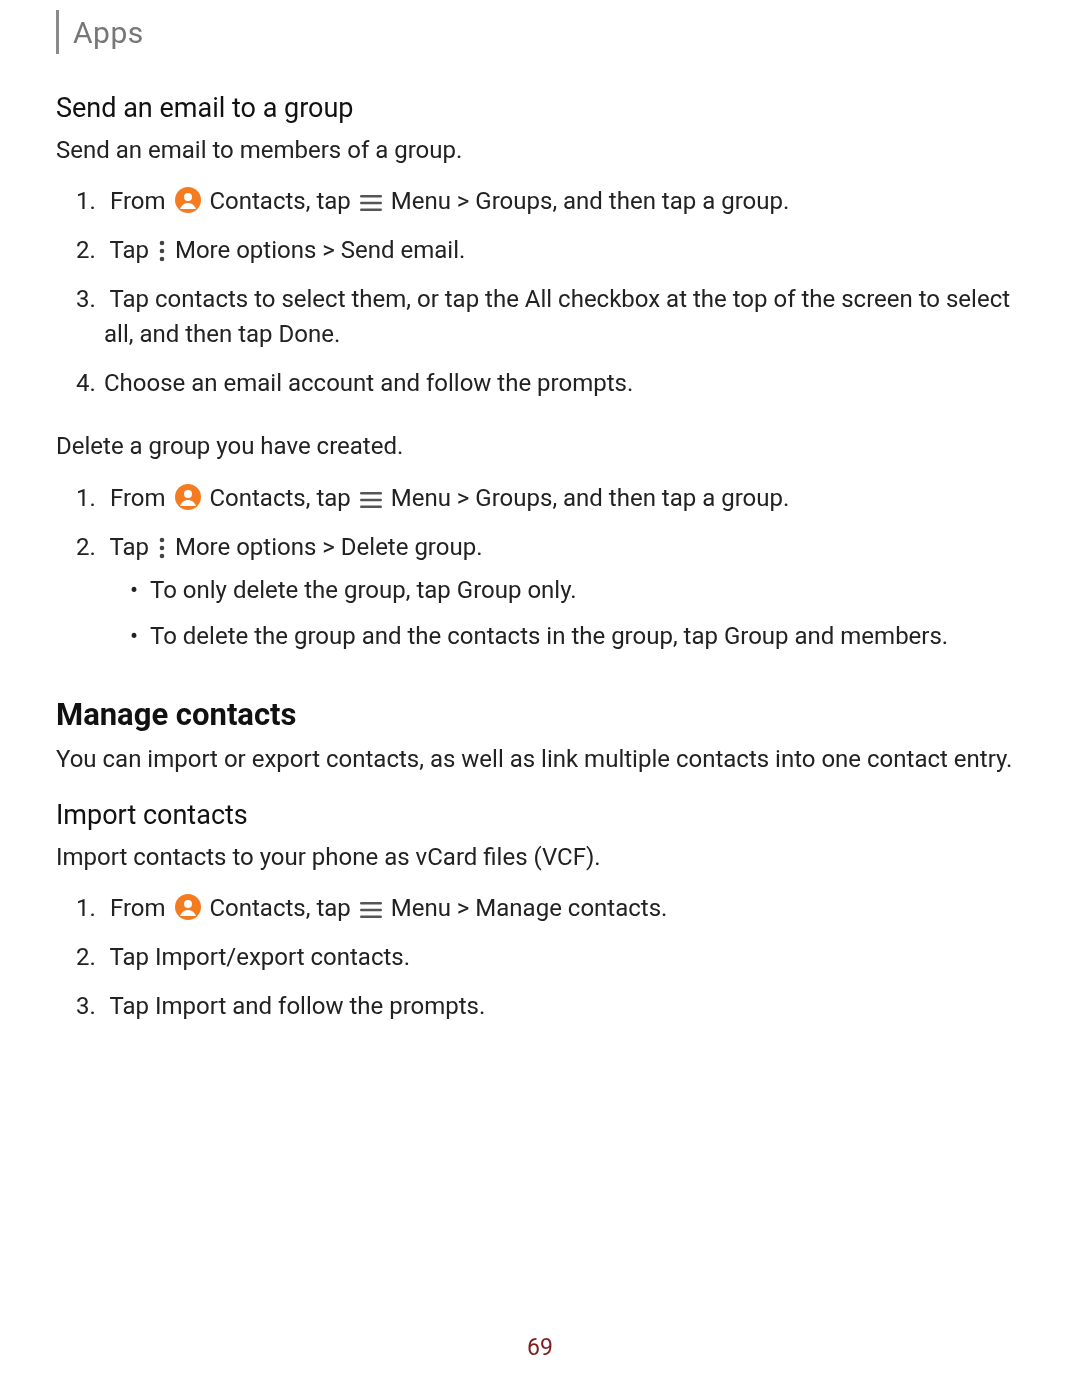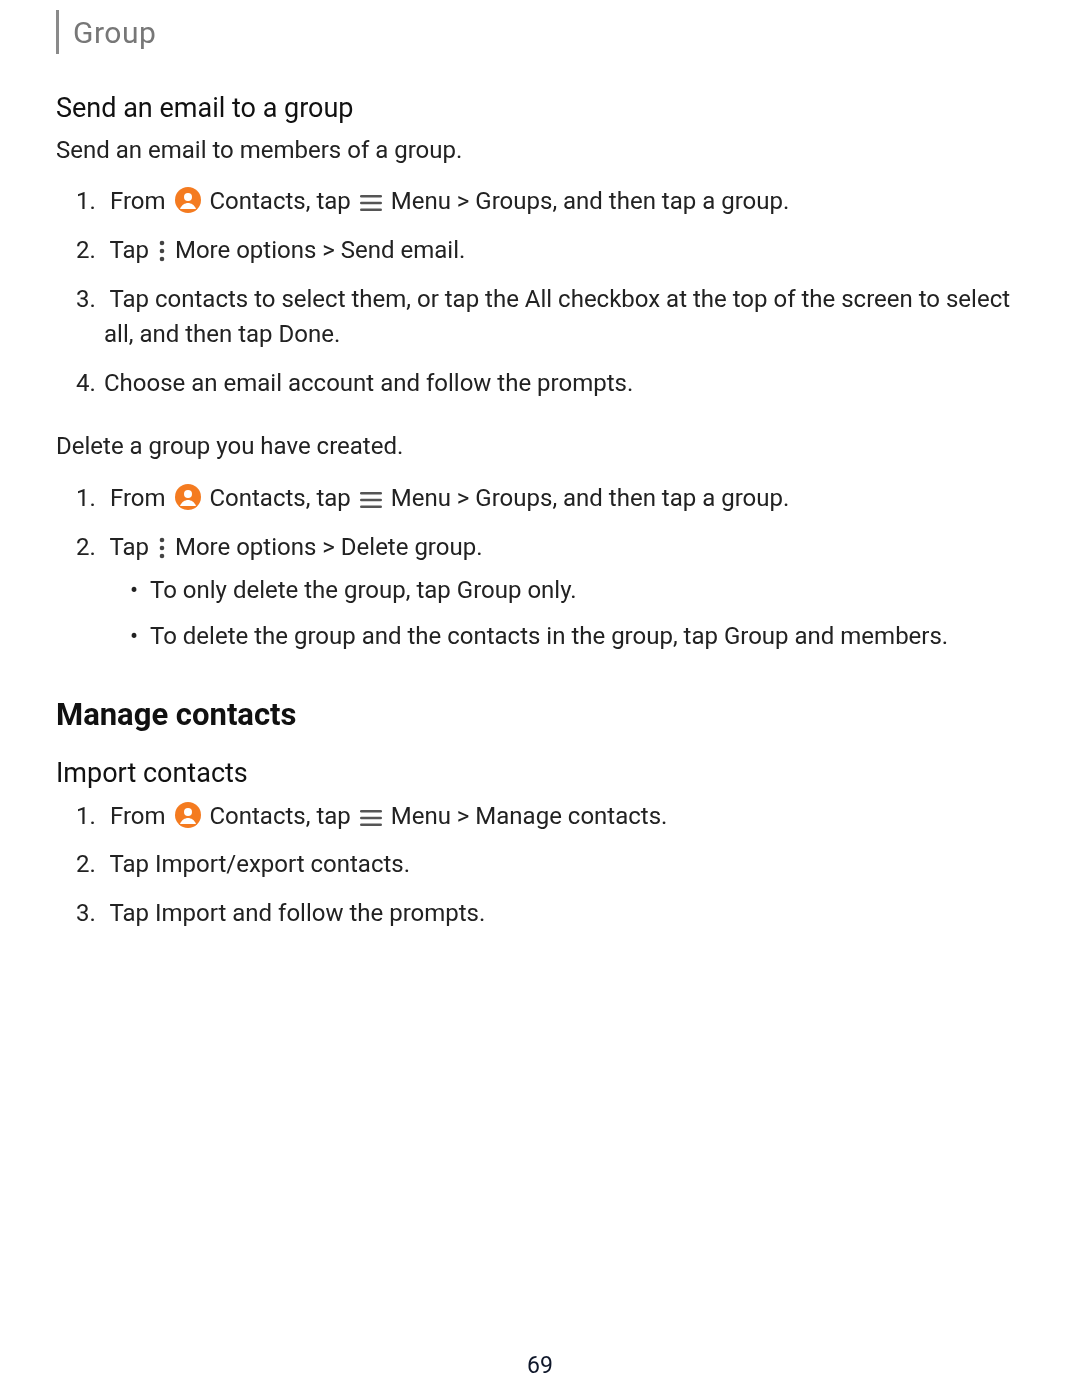--- a/index.html
+++ b/index.html
@@ -12,30 +12,30 @@
 p.body{font-size:24px;line-height:1.35;margin:0 0 18px 0;color:#222}
 ol.steps{list-style:none;margin:0 0 30px 0;padding:0;counter-reset:step}
 ol.steps>li{counter-increment:step;font-size:24px;line-height:1.45;margin:0 0 14px 0;padding-left:48px;text-indent:-28px;color:#222}
 ol.steps>li::before{content:counter(step)".";display:inline-block;width:28px;text-indent:0}
 ul.bullets{list-style:none;margin:10px 0 0 0;padding:0}
 ul.bullets>li{font-size:24px;line-height:1.4;margin:0 0 12px 0;padding-left:46px;text-indent:-20px}
 ul.bullets>li::before{content:"\2022";display:inline-block;width:20px;text-indent:0}
 .b{font-weight:400}
 .ico{display:inline-block;vertical-align:-4px;margin:0 3px}
 .ico svg{display:block}
-.page-number{position:absolute;bottom:18px;left:0;right:0;text-align:center;font-size:23px;color:#0f172a}
+.page-number{position:absolute;bottom:36px;left:0;right:0;text-align:center;font-size:23px;color:#7f1d1d}
 </style>
 </head>
 <body>
 
 <div class="page">
 
   <div class="header">
     <div class="header-rule"></div>
-    <div class="header-title">Group</div>
+    <div class="header-title">Apps</div>
   </div>
 
   <h3 class="h3">Send an email to a group</h3>
   <p class="body">Send an email to members of a group.</p>
   <ol class="steps">
     <li>
       <span>From </span>
       <span class="ico"><svg width="26" height="26" viewBox="0 0 26 26">
             <circle cx="13" cy="13" r="13" fill="#f47b20"></circle>
             <circle cx="13" cy="10" r="4" fill="#fff"></circle>
@@ -90,22 +90,24 @@
           </svg></span>
       <span class="b">More options</span><span class="b"> &gt; </span><span class="b">Delete group</span><span>.</span>
       <ul class="bullets">
         <li><span>To only delete the group, tap </span><span class="b">Group only</span><span>.</span></li>
         <li><span>To delete the group and the contacts in the group, tap </span><span class="b">Group and members</span><span>.</span></li>
       </ul>
     </li>
   </ol>
 
   <h2 class="h2">Manage contacts</h2>
+  <p class="body">You can import or export contacts, as well as link multiple contacts into one contact entry.</p>
 
   <h3 class="h3" style="margin-top:24px">Import contacts</h3>
+  <p class="body">Import contacts to your phone as vCard files (VCF).</p>
   <ol class="steps">
     <li>
       <span>From </span>
       <span class="ico"><svg width="26" height="26" viewBox="0 0 26 26">
             <circle cx="13" cy="13" r="13" fill="#f47b20"></circle>
             <circle cx="13" cy="10" r="4" fill="#fff"></circle>
             <path d="M5 22c1.4-4 5-6 8-6s6.6 2 8 6" fill="#fff"></path>
           </svg></span>
       <span class="b">Contacts</span><span>, tap </span>
       <span class="ico"><svg width="22" height="20" viewBox="0 0 22 20">

